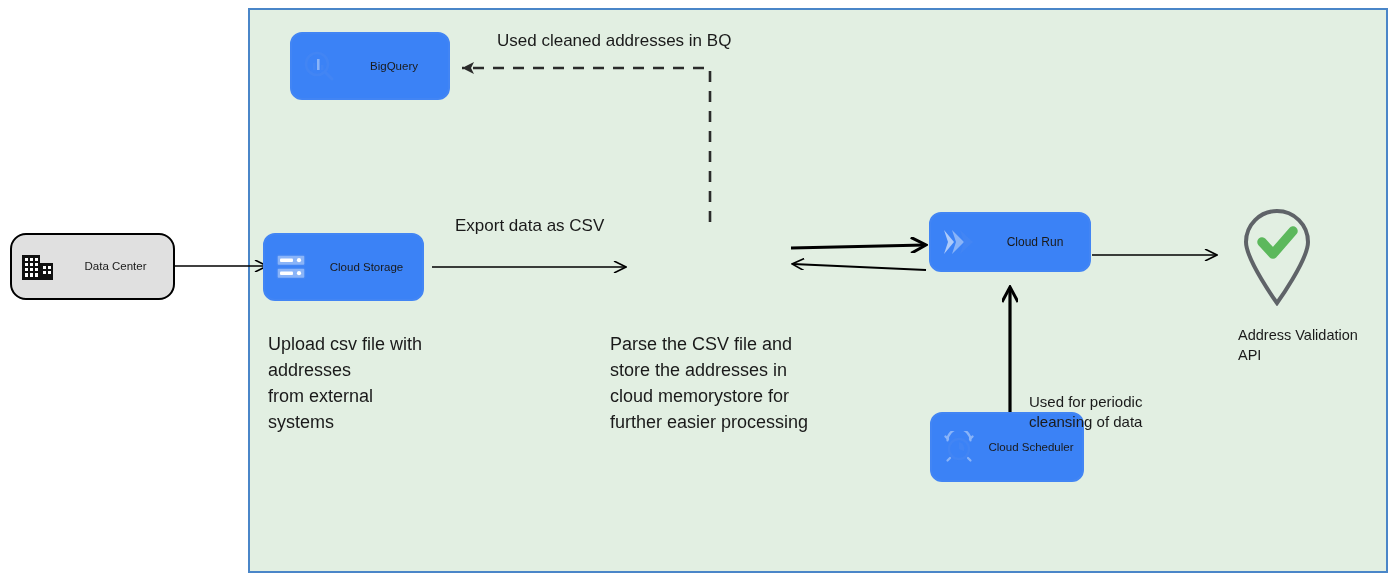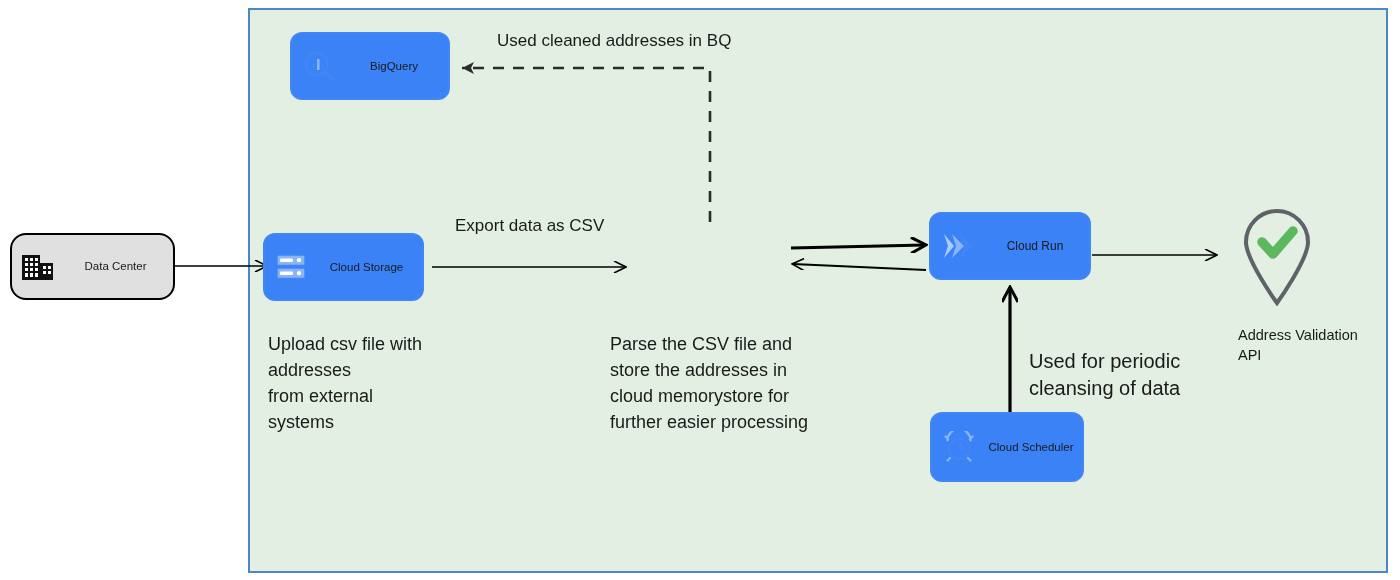--- a/index.html
+++ b/index.html
@@ -84,22 +84,23 @@
 
   
   .note {
     position: absolute;
     font-size: 18px;
     color: #1a1a1a;
     line-height: 1.45;
     white-space: pre-line;
   }
   .note.sm {
-    font-size: 20px;
+    font-size: 15px;
     line-height: 1.35;
+    margin-top: 44px;
   }
   .edge-label {
     position: absolute;
     font-size: 17px;
     color: #1a1a1a;
     white-space: nowrap;
   }
 </style>
 </head>
 <body>
@@ -201,21 +202,21 @@
         <circle cx="24" cy="8.2" r="2.1" fill="#ffffff"></circle>
         <circle cx="24" cy="21.2" r="2.1" fill="#ffffff"></circle>
         <rect x="2" y="3" width="28" height="10.5" rx="1.5" fill="none" stroke="#4285f4" stroke-width="1.4"></rect>
         <rect x="2" y="16" width="28" height="10.5" rx="1.5" fill="none" stroke="#4285f4" stroke-width="1.4"></rect>
       </svg>
     </span>
     <span class="lbl">Cloud Storage</span>
   </div>
 
 
-  <div class="node" style="left:929px; top:212px; width:162px; height:68px;">
+  <div class="node" style="left:929px; top:212px; width:162px; height:60px;">
     <span class="ico" style="width:56px; height:34px;">
       <svg width="34" height="28" viewBox="0 0 34 28" xmlns="http://www.w3.org/2000/svg">
         <path d="M2,2 L12,14 L2,26 L6,14 Z" fill="#aecbfa"></path>
         <path d="M10,2 L22,14 L10,26 L14,14 Z" fill="#8ab4f8"></path>
         <path d="M18,2 L31,14 L18,26 L22,14 Z" fill="#4285f4"></path>
       </svg>
     </span>
     <span class="lbl big">Cloud Run</span>
   </div>
 

